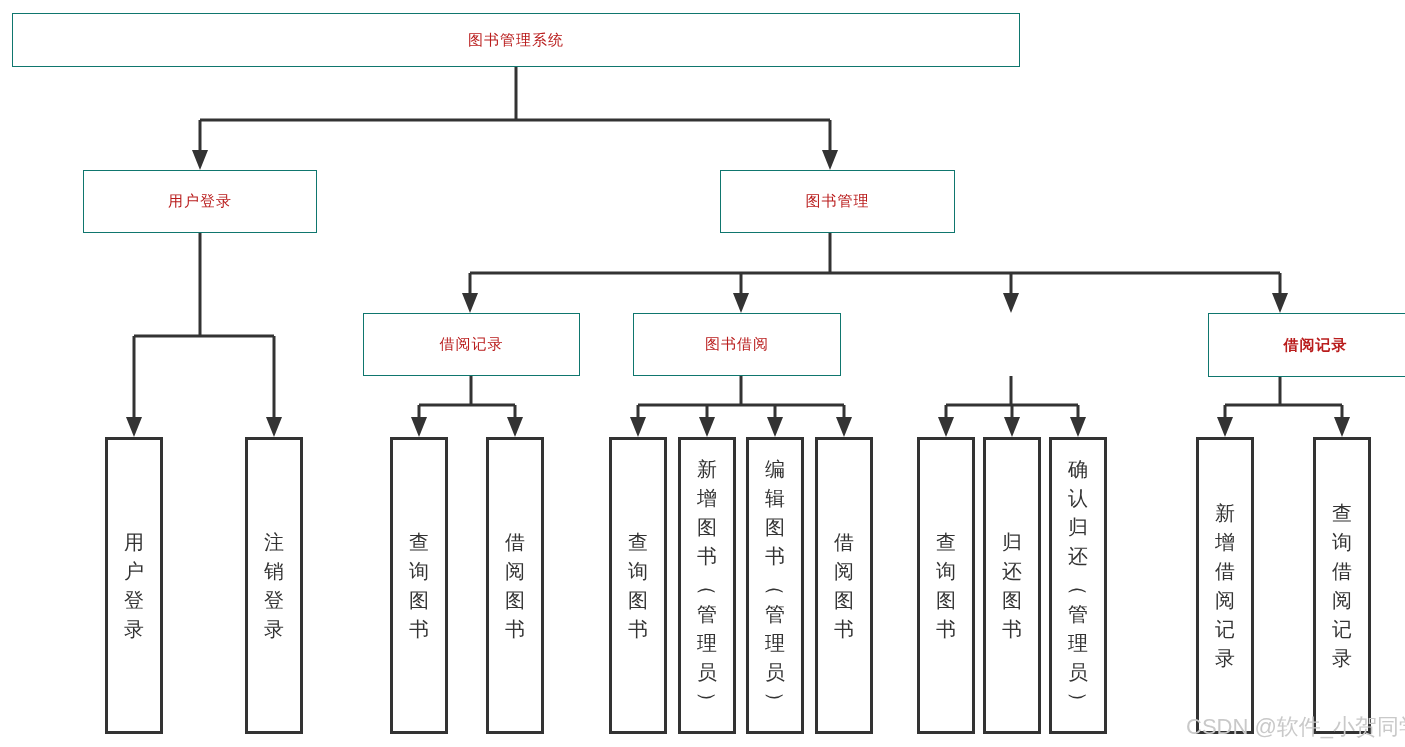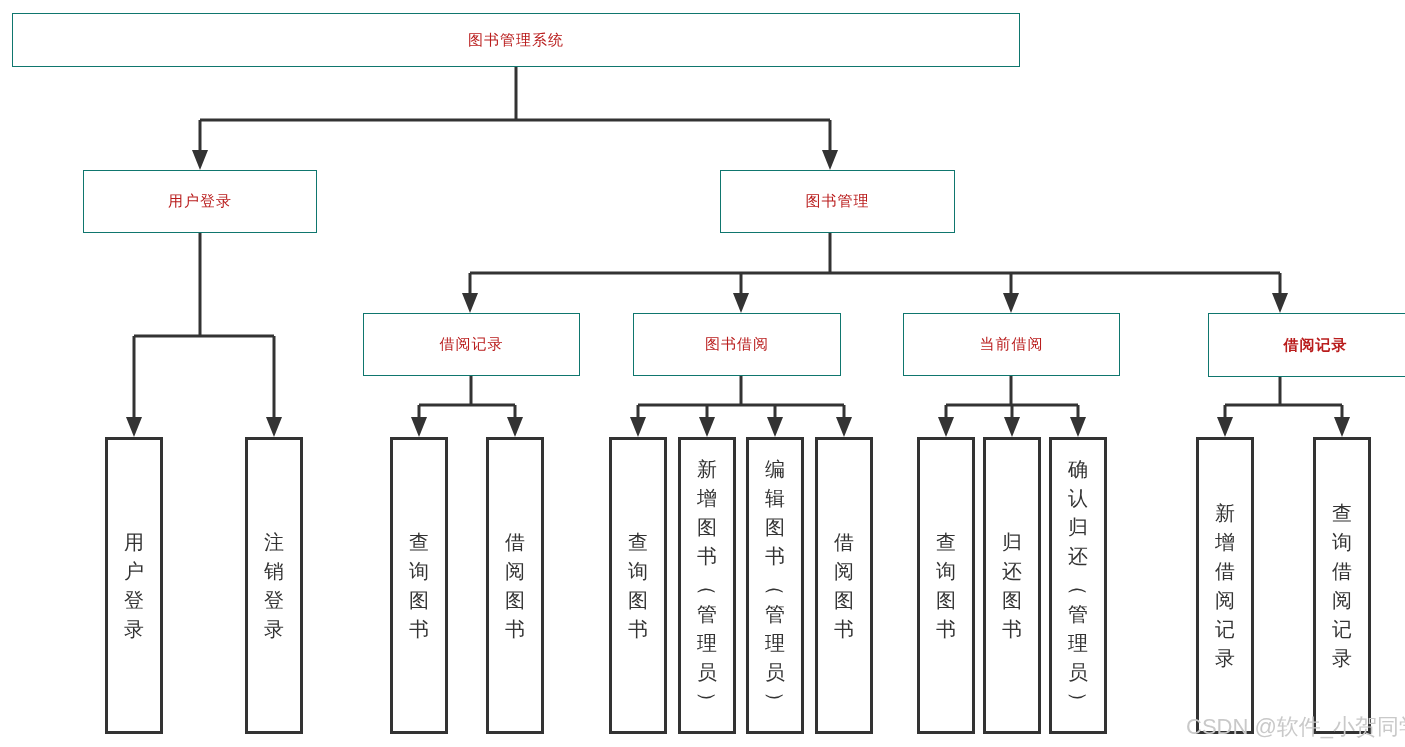--- a/index.html
+++ b/index.html
@@ -100,21 +100,20 @@
     </g>
   </svg>
 
   <div class="box" style="left:12px;top:13px;width:1008px;height:54px;">图书管理系统</div>
 
   <div class="box" style="left:83px;top:170px;width:234px;height:63px;text-align:right;">用户登录</div>
   <div class="box" style="left:720px;top:170px;width:235px;height:63px;">图书管理</div>
 
   <div class="box" style="left:363px;top:313px;width:217px;height:63px;">借阅记录</div>
   <div class="box" style="left:633px;top:313px;width:208px;height:63px;">图书借阅</div>
-  <div class="box" style="left:903px;top:313px;width:217px;height:63px;">当前借阅</div>
   <div class="box" style="left:1208px;top:313px;width:215px;height:64px;font-weight:bold;">借阅记录</div>
 
   <div class="vbox" style="left:105px;">
       <span class="vchar">用</span>
       <span class="vchar">户</span>
       <span class="vchar">登</span>
       <span class="vchar">录</span>
     </div>
   <div class="vbox" style="left:245px;">
       <span class="vchar">注</span>

